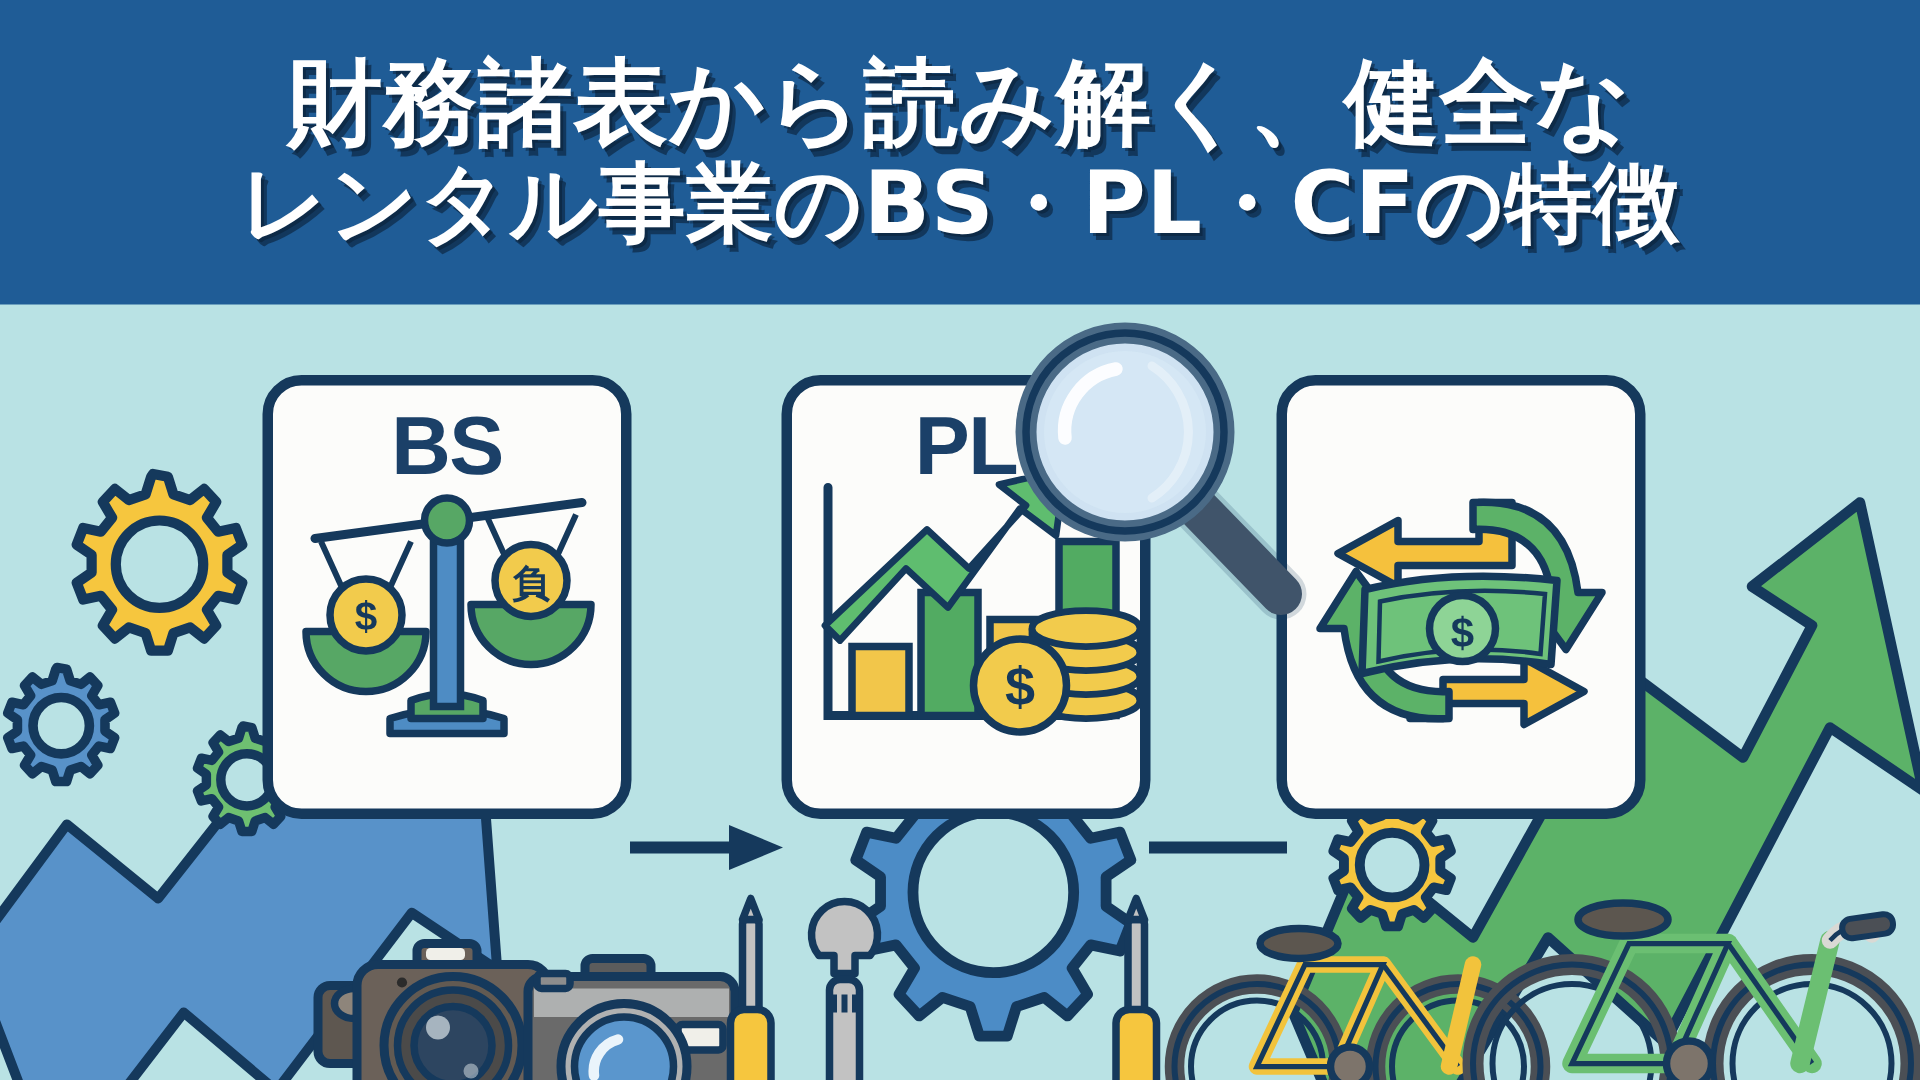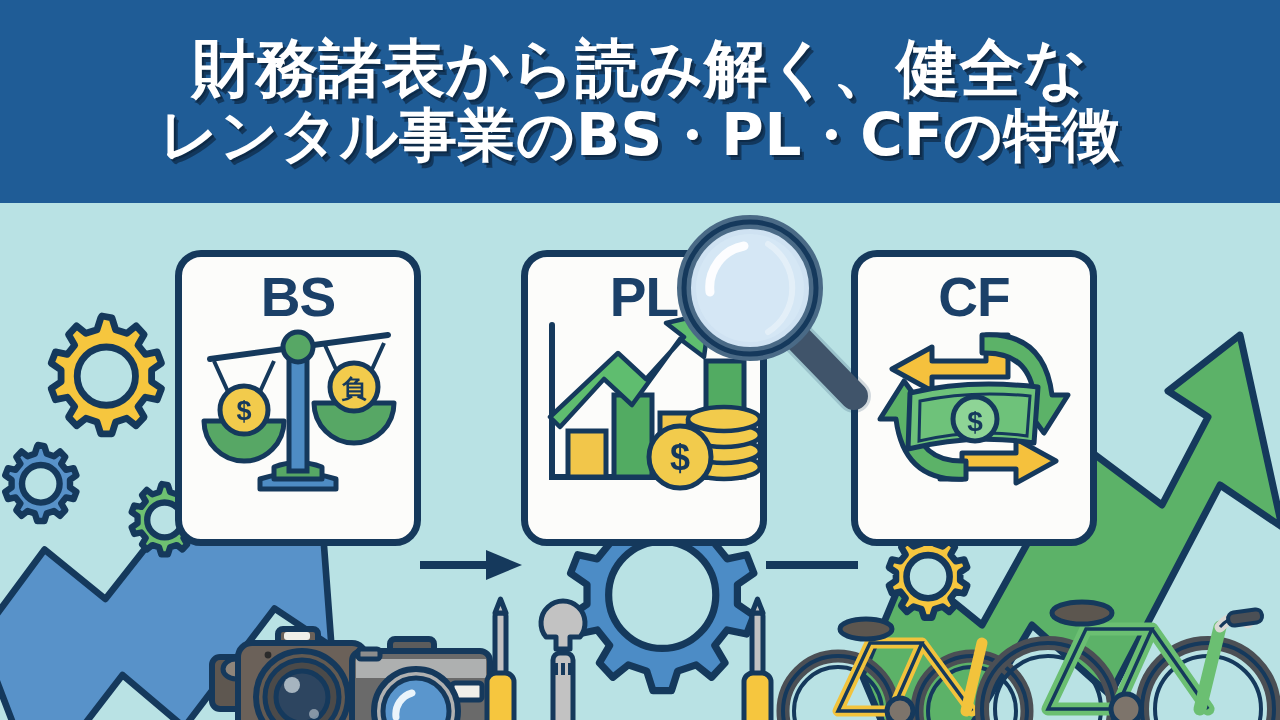--- a/index.html
+++ b/index.html
@@ -278,21 +278,20 @@
     <line x1="120" y1="122" x2="182" y2="186" stroke="#15395c" stroke-width="34" stroke-linecap="round" opacity="0.18"></line>
     <rect x="104" y="104" width="26" height="26" fill="#b9bec4" stroke="#15395c" stroke-width="4" transform="rotate(45 117 117)"></rect>
     <circle cx="78" cy="78" r="66" fill="#cfe2f2" stroke="#4a6a86" stroke-width="14"></circle>
     <circle cx="78" cy="78" r="66" fill="none" stroke="#15395c" stroke-width="5"></circle>
     <circle cx="78" cy="78" r="54" fill="#d6e8f5" opacity="0.8"></circle>
     <path d="M38,82 a42,42 0 0 1 34,-46" fill="none" stroke="#ffffff" stroke-width="9" stroke-linecap="round" opacity="0.92"></path>
     <path d="M96,34 a52,52 0 0 1 0,88" fill="none" stroke="#ffffff" stroke-width="6" stroke-linecap="round" opacity="0.35"></path>
   </svg>
 
   <div class="card" id="card-cf">
-    <div class="card-label">CF</div>
     <svg class="card-art" viewBox="0 0 232 180">
 
       <path d="M128,18 L128,44 L74,44 L74,30 L34,52 L74,74 L74,60 L150,60 L150,18 Z" fill="#f5c13d" stroke="#15395c" stroke-width="5" stroke-linejoin="round"></path>
 
       <path d="M124,18 q62,-4 70,60 L210,78 L186,116 L158,78 L176,78 q-6,-44 -52,-42 Z" fill="#5cb268" stroke="#15395c" stroke-width="5" stroke-linejoin="round"></path>
 
       <path d="M104,162 L104,136 L158,136 L158,122 L198,144 L158,166 L158,152 L82,152 L82,162 Z" fill="#f5c13d" stroke="#15395c" stroke-width="5" stroke-linejoin="round"></path>
 
       <path d="M108,162 q-62,4 -70,-60 L22,102 L46,64 L74,102 L56,102 q6,44 52,42 Z" fill="#5cb268" stroke="#15395c" stroke-width="5" stroke-linejoin="round"></path>
 

